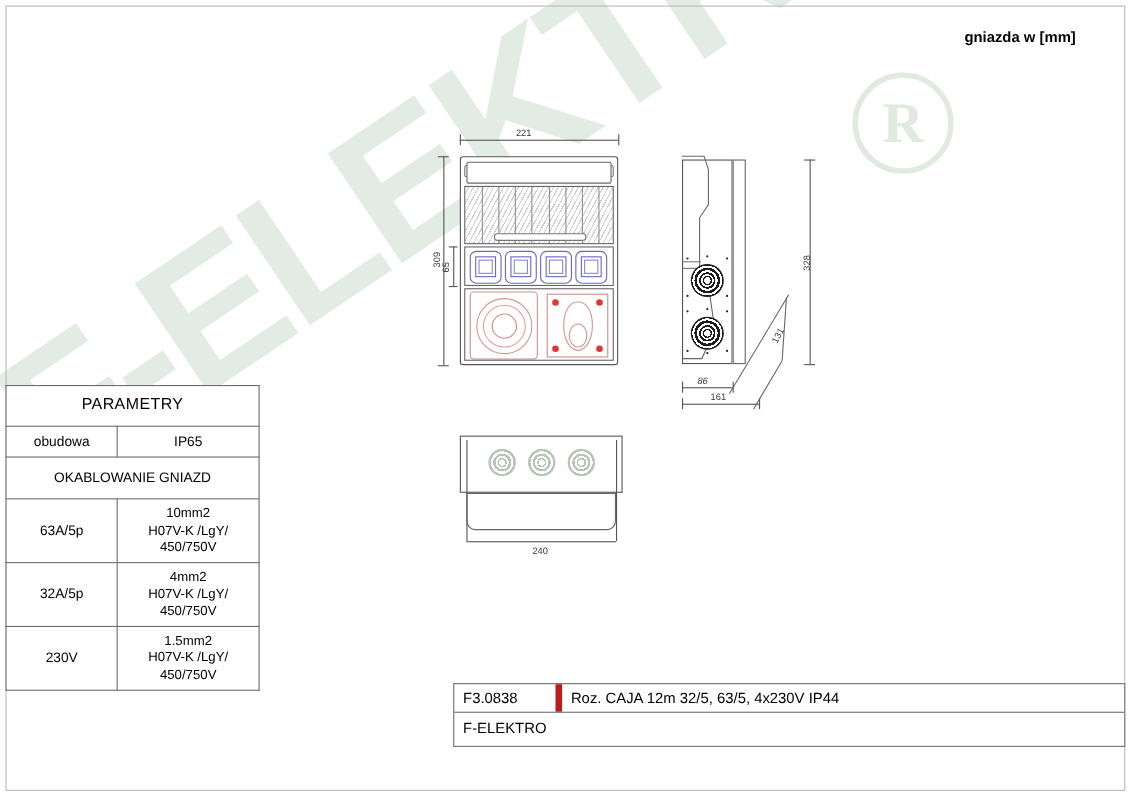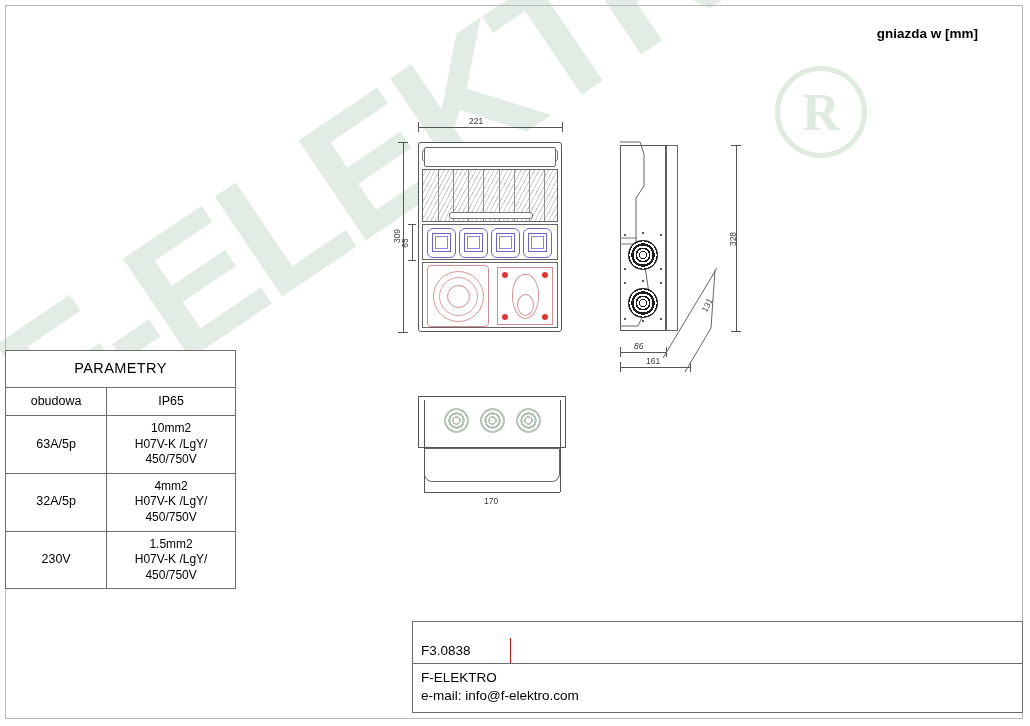--- a/index.html
+++ b/index.html
@@ -106,21 +106,21 @@
           line-height:1.22;color:#000;}
   #params-table td.hdr{font-size:14.5px;font-weight:normal;padding:9px 4px;letter-spacing:.4px;}
   #params-table td.section{font-size:12.5px;padding:11px 4px;}
   #params-table td.lbl{width:44%;text-align:center;}
   #params-table td.multi{font-size:12px;line-height:1.3;padding:5px 3px;}
 
   
   #title-block{position:absolute;left:412px;top:621px;width:611px;z-index:6;
           background:#fff;border:1px solid #6d6d6d;box-sizing:border-box;font-size:13.5px;}
   #tb-row1{display:flex;border-bottom:1px solid #6d6d6d;}
-  #tb-code{width:98px;padding:5px 8px;border-right:1px solid #b91c1c;box-sizing:border-box;margin-top:16px;}
+  #tb-code{width:98px;padding:5px 8px;border-right:6px solid #b91c1c;box-sizing:border-box;}
   #tb-desc{flex:1;padding:5px 8px;}
   #tb-row2{padding:5px 8px 7px 8px;line-height:1.33;}
 </style>
 </head>
 <body>
 
 <div id="watermark-layer">
   <div id="wm-text">F-ELEKTRO</div>
   <div id="wm-reg">R</div>
 </div>
@@ -261,48 +261,51 @@
   <div class="box" id="bv-bottom"></div>
   <div class="gland-bot" style="left:26px;"></div>
   <div class="gland-bot" style="left:62px;"></div>
   <div class="gland-bot" style="left:98px;"></div>
 </div>
 
 <div class="dwg">
   <div class="ln vl" style="left:424px;top:400px;height:92px;"></div>
   <div class="ln vl" style="left:560px;top:400px;height:92px;"></div>
   <div class="ln hl" style="left:424px;top:492px;width:136px;"></div>
-  <div class="dimtxt" style="left:484px;top:496px;">170</div>
+  <div class="dimtxt" style="left:484px;top:496px;">240</div>
 </div>
 
 <table id="params-table">
     <tbody>
   <tr>
     <td class="hdr" colspan="2">PARAMETRY</td>
   </tr>
   <tr>
     <td class="lbl">obudowa</td>
     <td>IP65</td>
+  </tr>
+  <tr>
+    <td class="section" colspan="2">OKABLOWANIE GNIAZD</td>
   </tr>
   <tr>
     <td class="lbl">63A/5p</td>
     <td class="multi">10mm2<br>H07V-K /LgY/<br>450/750V</td>
   </tr>
   <tr>
     <td class="lbl">32A/5p</td>
     <td class="multi">4mm2<br>H07V-K /LgY/<br>450/750V</td>
   </tr>
   <tr>
     <td class="lbl">230V</td>
     <td class="multi">1.5mm2<br>H07V-K /LgY/<br>450/750V</td>
   </tr>
 </tbody>
   </table>
 
 <div id="title-block">
   <div id="tb-row1">
     <div id="tb-code">F3.0838</div>
+    <div id="tb-desc">Roz. CAJA 12m 32/5, 63/5, 4x230V   IP44</div>
   </div>
   <div id="tb-row2">
     <div>F-ELEKTRO</div>
-    <div>e-mail: info@f-elektro.com</div>
   </div>
 </div>
 
 </body></html>

